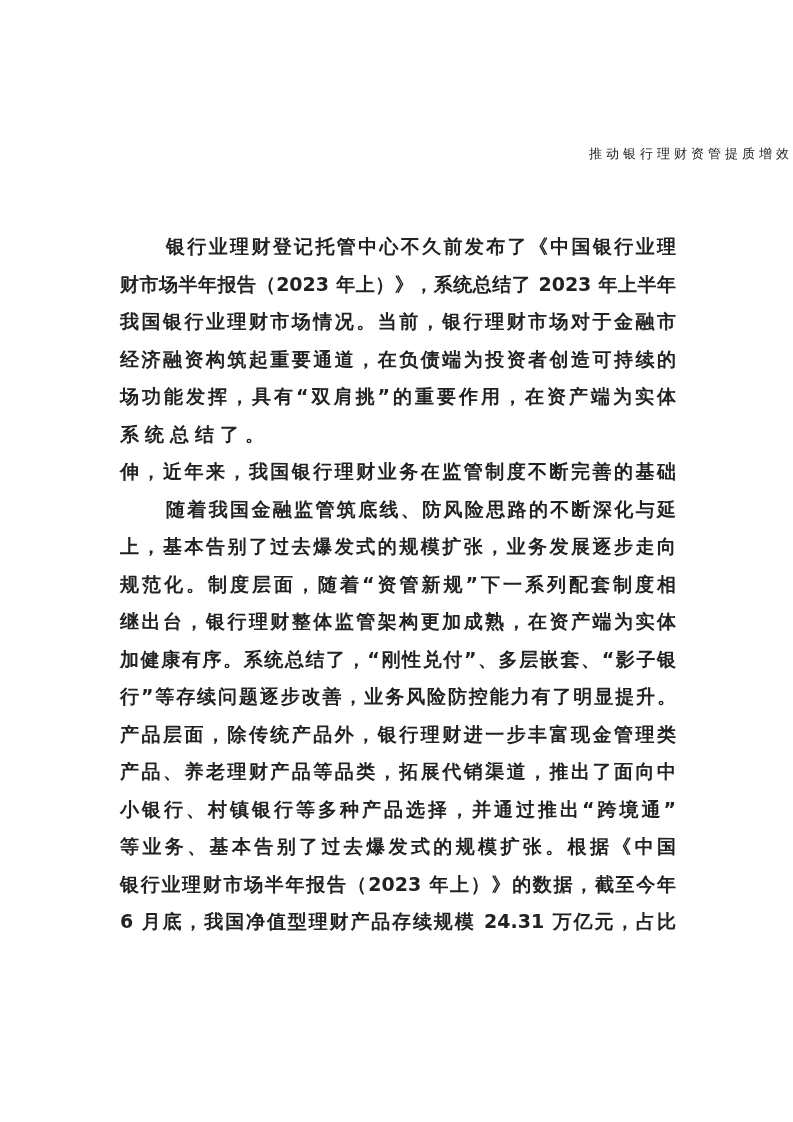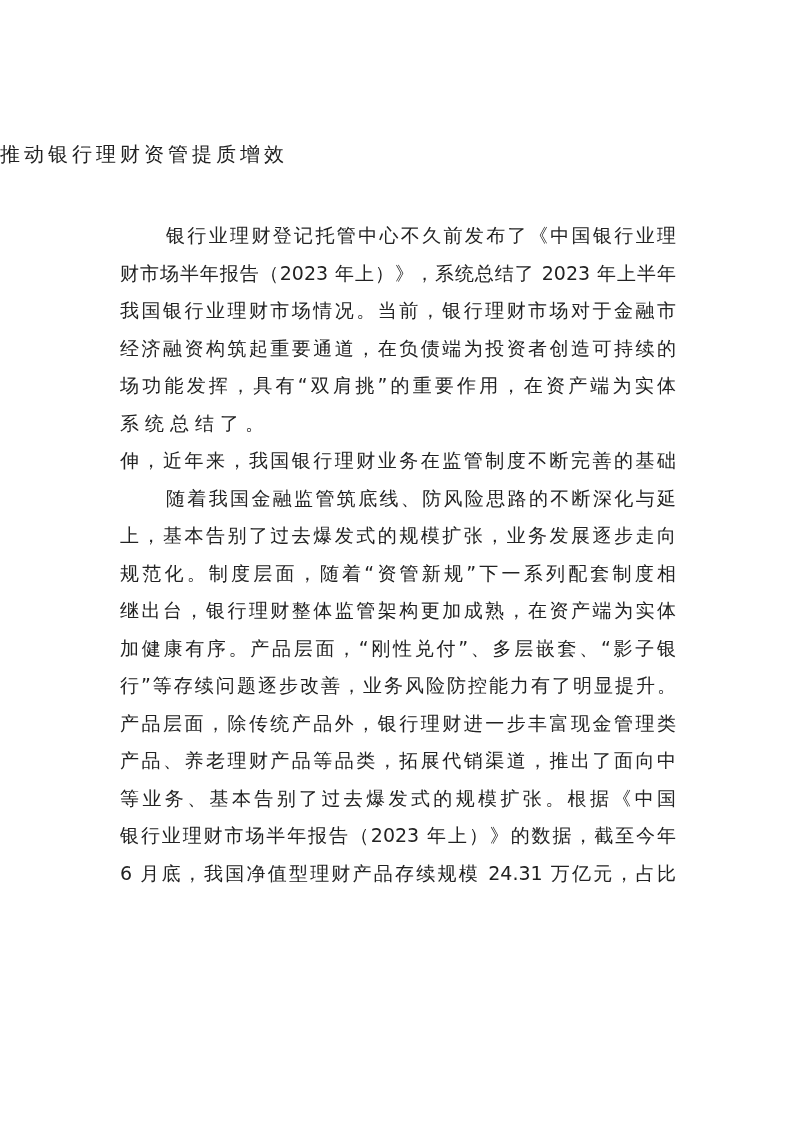--- a/index.html
+++ b/index.html
@@ -20,31 +20,32 @@
       left: 0; top: 0;
       width: 793px;
       height: 1122px;
       background: #ffffff;
     }
     .title {
       position: absolute;
       top: 140px;
       left: 0;
       width: 793px;
-      text-align: left;
-      font-size: 20px;
+      text-align: right;
+      font-size: 13px;
       letter-spacing: 4px;
       line-height: 28px;
       color: #222;
     }
     .body-text {
       position: absolute;
       left: 120px;
-      top: 217px;
+      top: 228px;
       width: 556px;
+      font-weight: bold;
     }
     .line {
       height: 37.5px;
       line-height: 37.5px;
       font-size: 19px;
       white-space: nowrap;
       text-align: justify;
       text-align-last: justify;
       color: #222;
     }
@@ -70,22 +71,23 @@
       <div class="line">经济融资构筑起重要通道，在负债端为投资者创造可持续的</div>
       <div class="line">场功能发挥，具有“双肩挑”的重要作用，在资产端为实体</div>
       <div class="line last">系统总结了。</div>
     </div>
     <div class="paragraph">
       <div class="line">伸，近年来，我国银行理财业务在监管制度不断完善的基础</div>
       <div class="line indent">随着我国金融监管筑底线、防风险思路的不断深化与延</div>
       <div class="line">上，基本告别了过去爆发式的规模扩张，业务发展逐步走向</div>
       <div class="line">规范化。制度层面，随着“资管新规”下一系列配套制度相</div>
       <div class="line">继出台，银行理财整体监管架构更加成熟，在资产端为实体</div>
-      <div class="line">加健康有序。产品层面，“刚性兑付”、多层嵌套、“影子银</div>
+      <div class="line">加健康有序。系统总结了，“刚性兑付”、多层嵌套、“影子银</div>
       <div class="line">行”等存续问题逐步改善，业务风险防控能力有了明显提升。</div>
       <div class="line">产品层面，除传统产品外，银行理财进一步丰富现金管理类</div>
       <div class="line">产品、养老理财产品等品类，拓展代销渠道，推出了面向中</div>
+      <div class="line">小银行、村镇银行等多种产品选择，并通过推出“跨境通”</div>
       <div class="line">等业务、基本告别了过去爆发式的规模扩张。根据《中国</div>
       <div class="line">银行业理财市场半年报告（2023 年上）》的数据，截至今年</div>
       <div class="line">6 月底，我国净值型理财产品存续规模 24.31 万亿元，占比</div>
     </div>
   </div>
 </div>
 
 </body></html>

